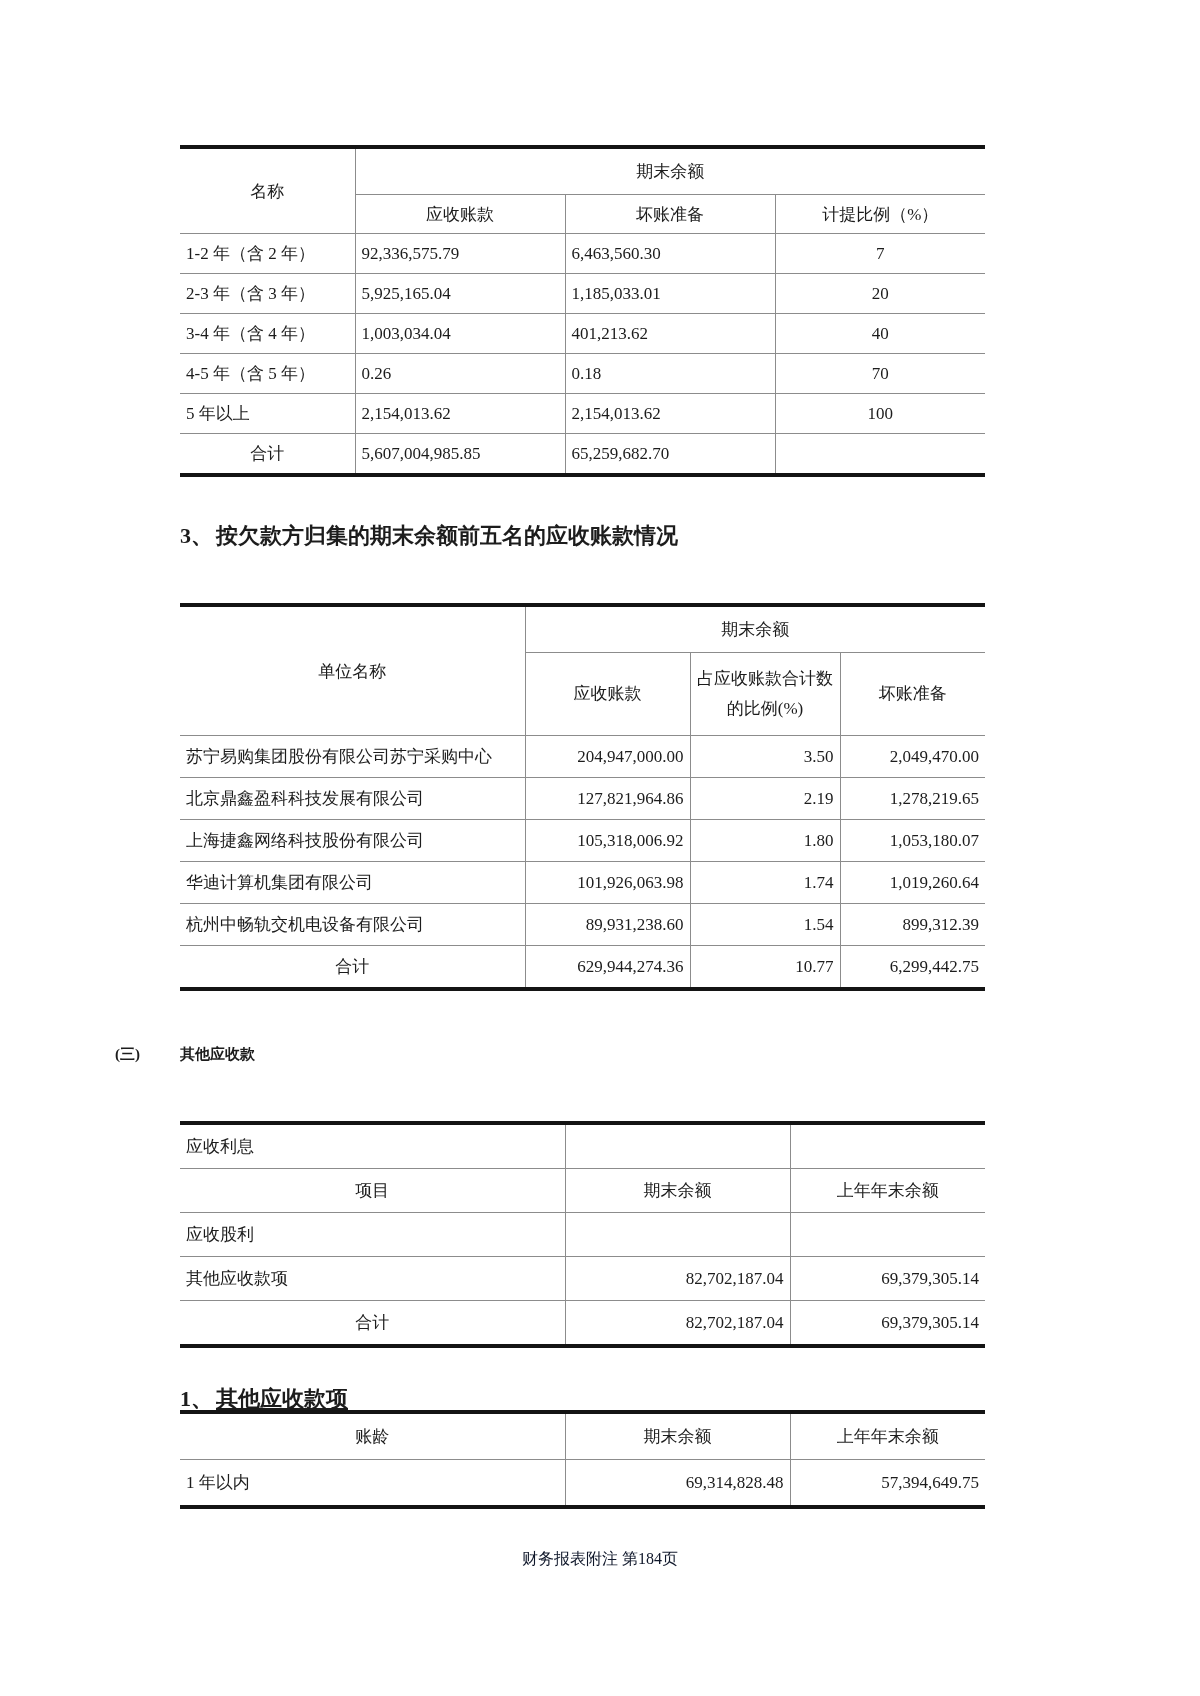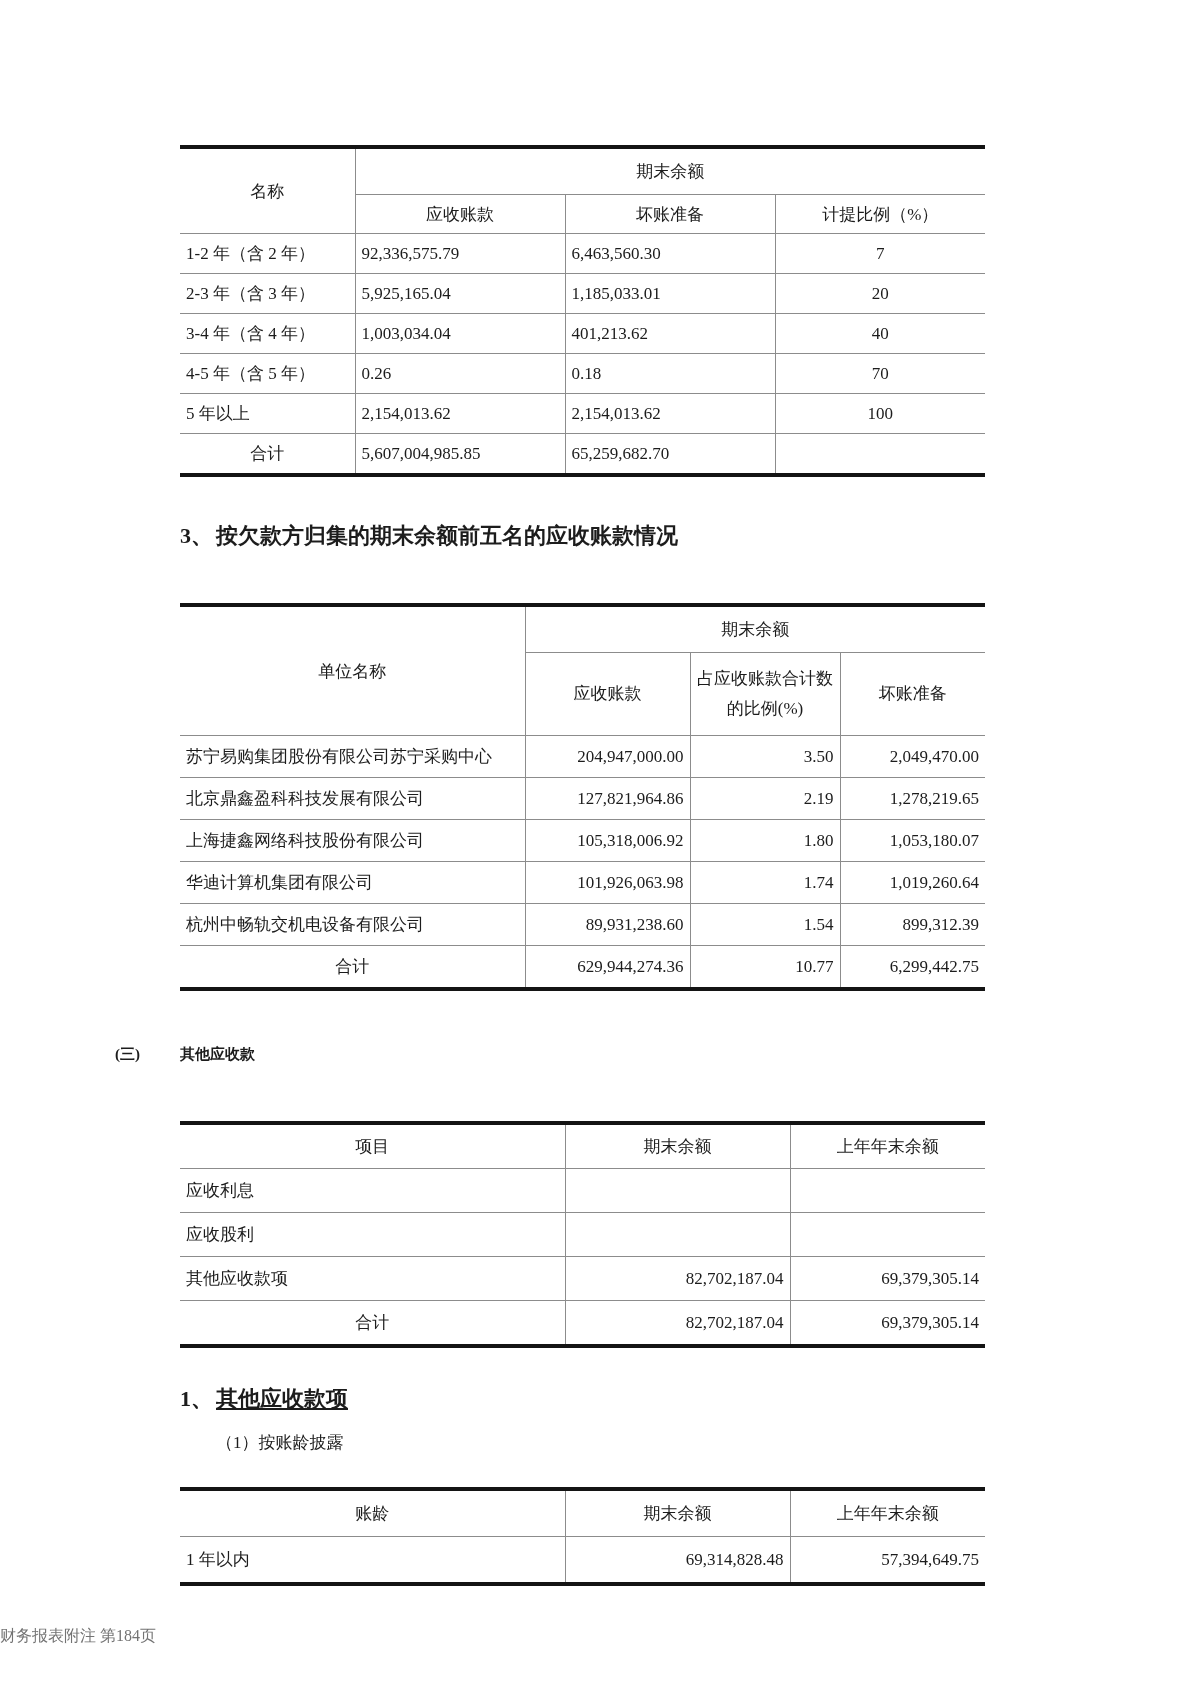--- a/index.html
+++ b/index.html
@@ -69,24 +69,24 @@
   .h-disc {
     margin: 22px 0 34px 36px;
     font-weight: normal;
     font-size: 17px;
     line-height: 21px;
   }
   .num-box { display: inline-block; width: 36px; }
   .num-box-wide { display: inline-block; width: 65px; }
   .page-footer {
     width: 1200px;
-    text-align: left;
+    text-align: center;
     font-size: 16px;
     margin-top: 40px;
-    color: #737373;
+    color: #0f172a;
   }
 </style>
 </head>
 <body>
 
 <div class="content">
 
   <table class="doc-table t1">
     <colgroup>
         <col style="width:175px">
@@ -208,51 +208,50 @@
   </div>
 
   <table class="doc-table t3">
     <colgroup>
         <col style="width:385px">
         <col style="width:225px">
         <col style="width:195px">
       </colgroup>
     <tbody>
         <tr>
+      <td class="lbl">应收利息</td>
+      <td class="pct"></td>
+      <td class="num-tight"></td>
+    </tr>
+    <tr>
       <td class="hdr">项目</td>
       <td class="hdr">期末余额</td>
       <td class="hdr">上年年末余额</td>
     </tr>
     <tr>
-      <td class="lbl">应收利息</td>
-      <td class="pct"></td>
-      <td class="num-tight"></td>
-    </tr>
-    <tr>
       <td class="lbl">应收股利</td>
       <td class="pct"></td>
       <td class="num-tight"></td>
     </tr>
     <tr>
       <td class="lbl">其他应收款项</td>
       <td class="pct">82,702,187.04</td>
       <td class="num-tight">69,379,305.14</td>
     </tr>
     <tr class="last-row">
       <td class="ctr">合计</td>
       <td class="pct">82,702,187.04</td>
       <td class="num-tight">69,379,305.14</td>
     </tr>
   </tbody>
     </table>
 
   <div class="sec-heading h-item1">
     <span class="num-box">1、</span><span>其他应收款项</span>
   </div>
-  <div class="h-disc">（1）按账龄披露</div>
 
   <table class="doc-table t4">
     <colgroup>
         <col style="width:385px">
         <col style="width:225px">
         <col style="width:195px">
       </colgroup>
     <tbody>
         <tr>
       <td class="hdr">账龄</td>

